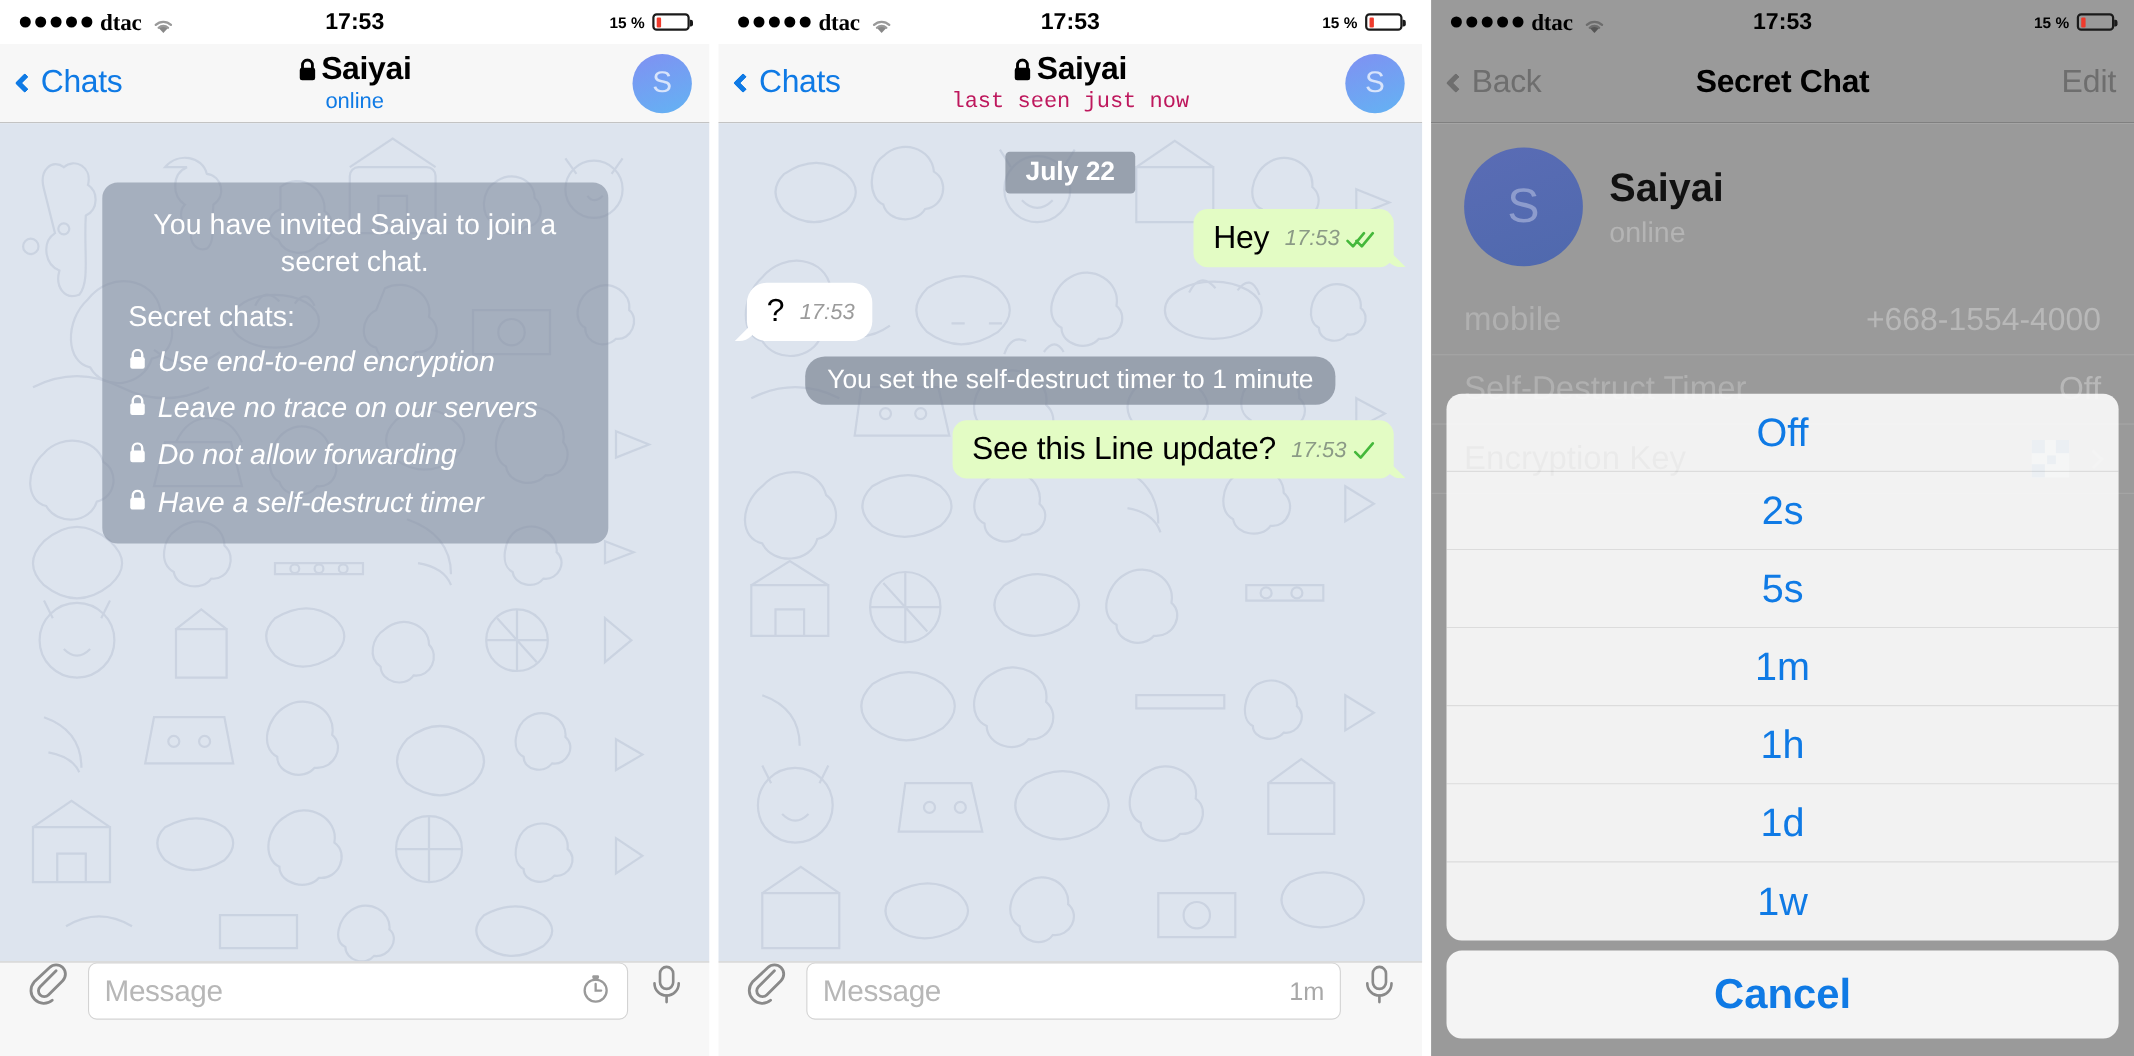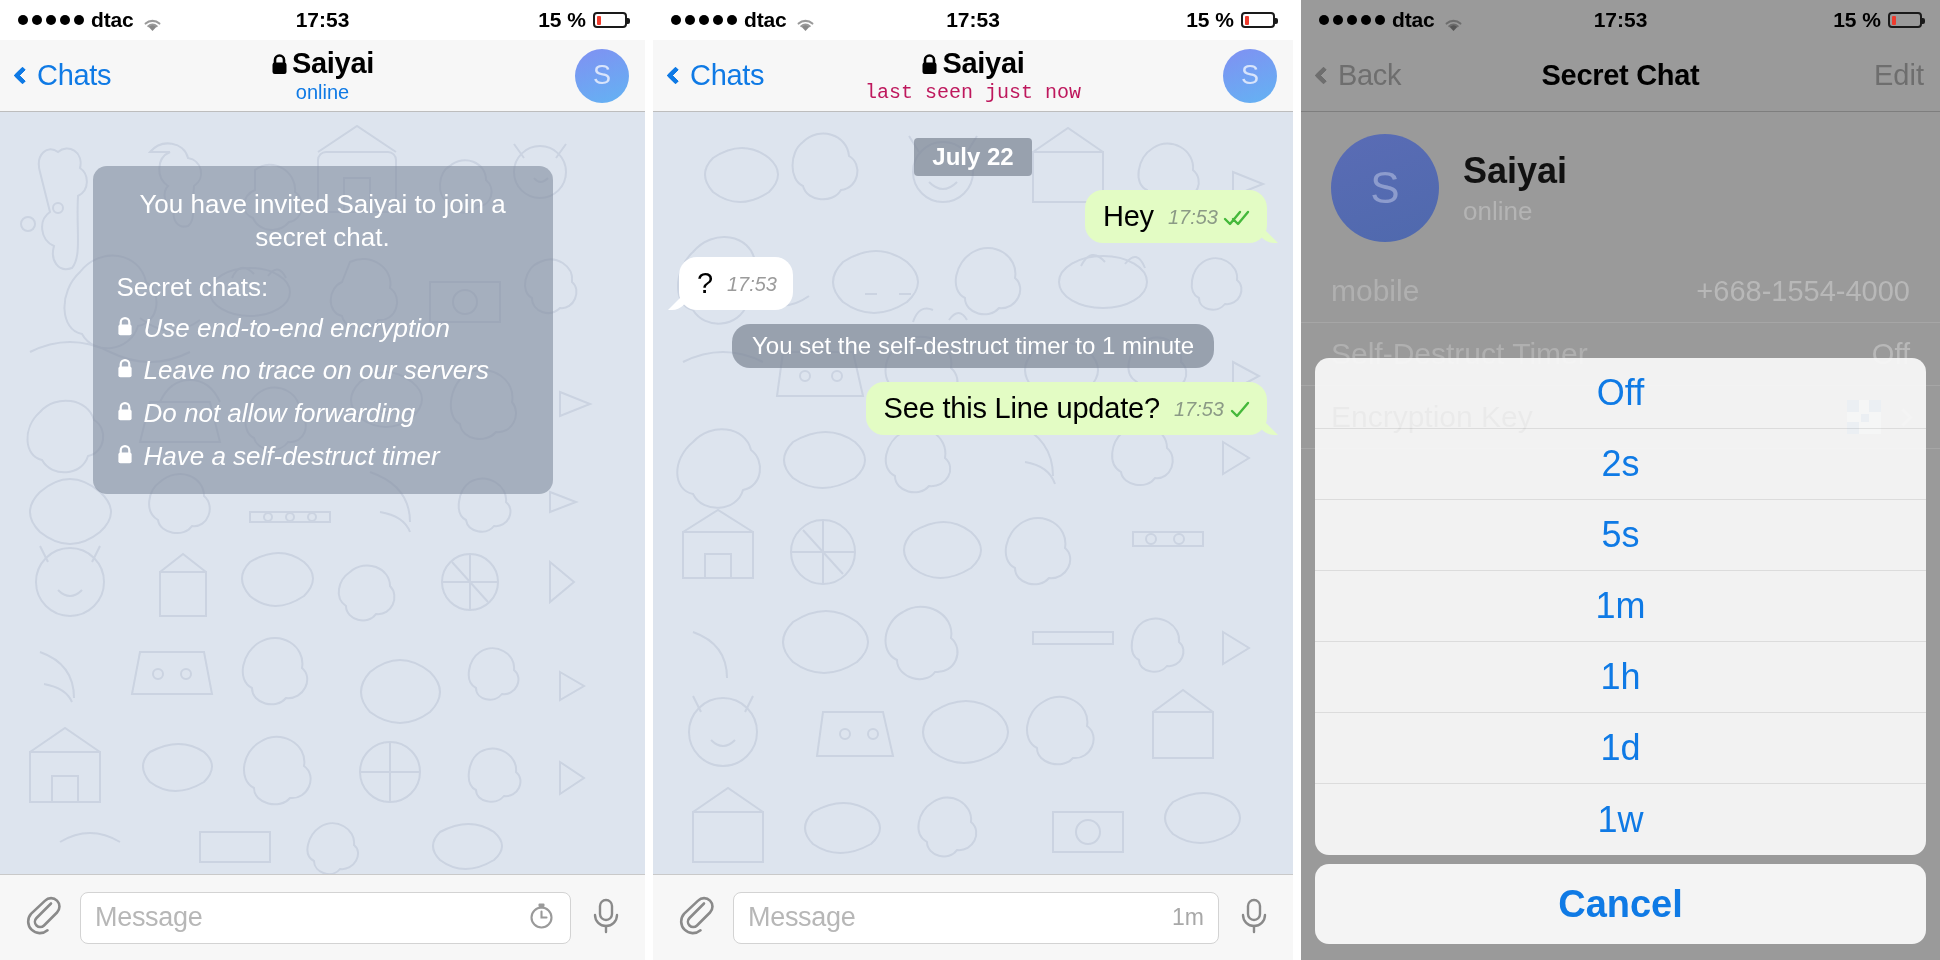--- a/index.html
+++ b/index.html
@@ -18,28 +18,28 @@
 
   
   .statusbar {
     height:40px; display:flex; align-items:center;
     padding:0 18px; font-size:21px; font-weight:700;
     color:#000; position:relative;
   }
   .sb-left { display:flex; align-items:center; gap:7px; }
   .dots { display:flex; gap:4px; align-items:center; }
   .dot { width:10px; height:10px; border-radius:50%; background:#000; display:block; }
-  .carrier { font-size:21px; font-weight:700; letter-spacing:-0.2px;}
+  .carrier { font-size:21px; font-weight:700; letter-spacing:-0.2px;font-family:Liberation Serif, serif;}
   .wifi { position:relative; width:19px; height:15px; display:inline-block; margin-left:3px;}
   .sb-center {
     position:absolute; left:0; right:0; text-align:center;
     font-size:21px; font-weight:700; pointer-events:none;
   }
   .sb-right { margin-left:auto; display:flex; align-items:center; gap:7px; z-index:2;}
-  .batt-pct { font-size:21px; font-weight:700; }
+  .batt-pct { font-size:14px; font-weight:700; }
   .batt {
     width:34px; height:16px; border:2px solid #1a1a1a; border-radius:4px;
     position:relative; display:flex; align-items:center; padding:1.5px;
   }
   .batt:after {
     content:""; position:absolute; right:-5px; top:4px; width:3px; height:6px;
     background:#1a1a1a; border-radius:0 2px 2px 0;
   }
   .batt-fill { height:100%; background:#ef3b2d; border-radius:1px; }
 
@@ -93,21 +93,21 @@
     padding:5px 18px; border-radius:4px;
   }
   .row { display:flex; margin-bottom:14px; }
   .row.out { justify-content:flex-end; }
   .row.in { justify-content:flex-start; }
   .row.center { justify-content:center; }
   .b {
     position:relative; max-width:480px; border-radius:18px;
     padding:10px 16px 10px 18px; display:flex; align-items:flex-end; gap:14px;
   }
-  .b.out { background:#e3fcc4; margin-right:14px; }
+  .b.out { background:#e3fcc4; margin-right:14px;border-radius:13px; }
   .b.in  { background:#ffffff; margin-left:14px; }
   .b.out:after{
     content:""; position:absolute; right:-11px; bottom:0; width:20px; height:20px;
     background:#e3fcc4; border-bottom-left-radius:16px;
     clip-path:polygon(0 0,100% 100%,0 100%);
   }
   .b.in:after{
     content:""; position:absolute; left:-11px; bottom:0; width:20px; height:20px;
     background:#ffffff; border-bottom-right-radius:16px;
     clip-path:polygon(100% 0,100% 100%,0 100%);
@@ -119,21 +119,21 @@
   .ticks { color:#45b83b; display:flex; }
   .svcmsg {
     background:rgba(125,135,150,.72); color:#fff; font-size:24px;
     padding:8px 20px; border-radius:18px;
   }
 
   
   .inputbar {
     position:absolute; left:0; right:0; bottom:0; height:86px;
     background:#f7f7f7; border-top:1px solid #c9c9c9;
-    display:flex; align-items:center; padding:0 22px; gap:18px;
+    display:flex; padding:0 22px; gap:18px;
   }
   .field {
     flex:1; height:52px; background:#fff; border:1px solid #d3d3d3;
     border-radius:8px; display:flex; align-items:center; padding:0 14px;
   }
   .field-ph { font-size:27px; color:#b7b7b7; flex:1; letter-spacing:-0.3px;}
   .field-timer { font-size:23px; color:#a8a8a8; }
 
   
   .p3 .navbar { background:#9a9a9a; border-bottom:1px solid #7e7e7e; }

